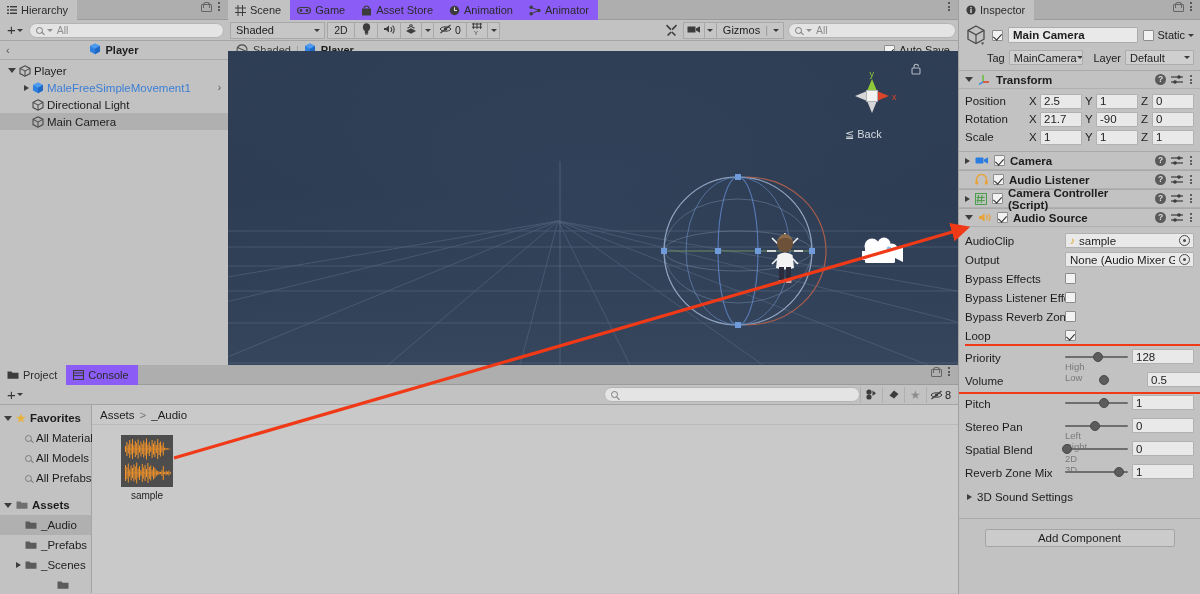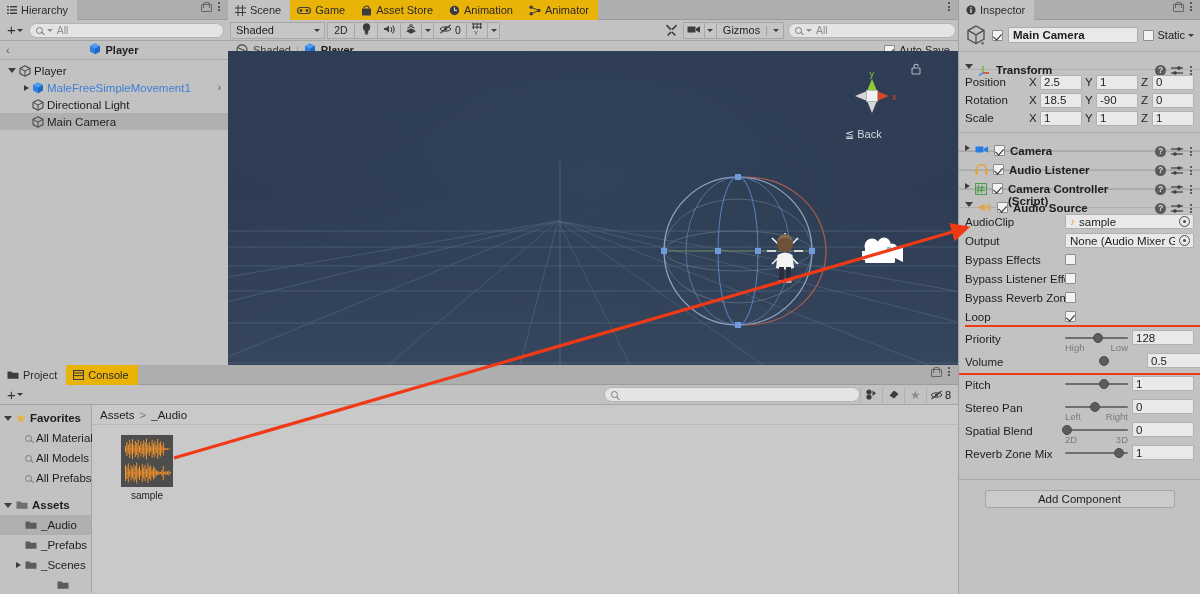--- a/index.html
+++ b/index.html
@@ -19,21 +19,21 @@
   .panel { position: absolute; background: #c2c2c2; }
   .tabstrip {
     height: 20px; background: #aeaeae;
     display: flex; align-items: flex-start;
     border-bottom: 1px solid #9b9b9b;
     position: relative;
   }
   .tab {
     display: flex; align-items: center; gap: 4px;
     padding: 0 9px 0 7px; font-size: 11px; color: #2b2b2b;
-    background: #eab308; height: 20px; cursor: default; white-space: nowrap;
+    background: #8b5cf6; height: 20px; cursor: default; white-space: nowrap;
   }
   .tab.active { background: #c2c2c2; }
   .tab .ticon { display:inline-flex; align-items:center; }
   .tabstrip .right-icons {
     margin-left: auto; display: flex; align-items: center; gap: 6px;
     padding-right: 6px;
   }
   .lockicon { width: 9px; height: 10px; position: relative; opacity: .62; }
   .lockicon:before {
     content: ""; position: absolute; left: 0; bottom: 0; width: 9px; height: 6px;
@@ -183,21 +183,21 @@
   .statwrap { display: flex; align-items: center; gap: 3px; font-size: 11px; }
   .insp-row2 { display: flex; align-items: center; gap: 4px; margin-top: 4px; padding-left: 22px; }
   .minilabel { font-size: 11px; }
   .minidd {
     height: 15px; background: #cfcfcf; border: 1px solid #acacac; display: flex;
     align-items: center; justify-content: space-between; padding: 0 3px 0 4px;
     font-size: 11px; overflow: hidden; white-space: nowrap; border-radius: 1px;
   }
 
   .comp-header {
-    height: 19px; display: flex; align-items: flex-start; gap: 5px; padding: 12px 6px 0 6px;
+    height: 19px; display: flex; align-items: center; gap: 5px; padding: 0 6px 0 6px;
     background: #c2c2c2; border-top: 1px solid #a9a9a9; border-bottom: 1px solid #b0b0b0;
     font-weight: bold; font-size: 11.5px; cursor: default;
   }
   .comp-header .right { margin-left: auto; display: flex; align-items: center; gap: 5px; }
   .qmark {
     width: 11px; height: 11px; border-radius: 50%; background: #5a5a5a; color: #ddd;
     font-size: 8.5px; font-weight: bold; display: flex; align-items: center;
     justify-content: center; line-height: 1;
   }
   .presetico { width: 12px; height: 11px; position: relative; }
@@ -234,21 +234,21 @@
   .slider-wrap { flex: 1; position: relative; height: 22px; margin-right: 4px; }
   .strack {
     position: absolute; left: 0; right: 0; top: 7px; height: 2px; background: #6e6e6e;
     border-radius: 1px;
   }
   .sknob {
     position: absolute; top: 3px; width: 10px; height: 10px; border-radius: 50%;
     background: #5c5c5c; border: 1px solid #4a4a4a; margin-left: -5px;
   }
   .sends { position: absolute; left: 0; right: 0; top: 12px; display: flex;
-           justify-content: space-between; font-size: 9.5px; color: #7a7a7a; }
+           justify-content: space-between; font-size: 9.5px; color: #7a7a7a; flex-direction: column; }
   .svalfield {
     width: 62px; flex: none; height: 15px; background: #e9e9e9; border: 1px solid #b1b1b1;
     font-size: 11.5px; display: flex; align-items: center; padding: 0 3px; border-radius: 1px;
   }
   .foldrow { height: 20px; display: flex; align-items: center; gap: 5px;
              font-size: 11.5px; padding-left: 2px; }
   .addcomp {
     margin: 10px auto 0 auto; width: 190px; height: 18px; background: #cbcbcb;
     border: 1px solid #a4a4a4; border-radius: 2px; display: flex; align-items: center;
     justify-content: center; font-size: 11.5px; cursor: default;
@@ -911,20 +911,32 @@
         <span class="cb on"></span>
         <div class="nameinput">
           <span>Main Camera</span>
         </div>
         <div class="statwrap">
           <span class="cb"></span>
           <span>Static</span>
           <span class="caret-dn sm"></span>
         </div>
       </div>
+      <div class="insp-row2">
+        <span class="minilabel">Tag</span>
+        <div class="minidd" style="width:78px">
+          <span>MainCamera</span>
+          <span class="caret-dn sm"></span>
+        </div>
+        <span class="minilabel" style="margin-left:6px">Layer</span>
+        <div class="minidd" style="width:72px">
+          <span>Default</span>
+          <span class="caret-dn sm"></span>
+        </div>
+      </div>
     </div>
 
     <div class="comp-header">
       <span class="tri open"></span>
       <span>
         <svg width="13" height="12" viewBox="0 0 13 12">
             <line x1="5" y1="9" x2="5" y2="2" stroke="#6bbf3e" stroke-width="1.6"></line>
             <line x1="5" y1="9" x2="11" y2="9" stroke="#d9452b" stroke-width="1.6"></line>
             <line x1="5" y1="9" x2="1" y2="11.5" stroke="#4a8fe0" stroke-width="1.6"></line>
           </svg>
@@ -963,21 +975,21 @@
             <div class="numfield">
               <span>0</span>
             </div>
           </div>
         </div>
         <div class="frow">
           <span class="flabel">Rotation</span>
           <div class="axgrp">
             <span class="axlbl">X</span>
             <div class="numfield">
-              <span>18.5</span>
+              <span>21.7</span>
             </div>
             <span class="axlbl">Y</span>
             <div class="numfield">
               <span>-90</span>
             </div>
             <span class="axlbl">Z</span>
             <div class="numfield">
               <span>0</span>
             </div>
           </div>
@@ -1212,20 +1224,24 @@
             <span class="alabel">Reverb Zone Mix</span>
             <div class="slider-wrap">
               <div class="strack"></div>
               <div class="sknob" style="left:86%"></div>
             </div>
             <div class="svalfield">
               <span>1</span>
             </div>
           </div>
         </div>
+      <div class="foldrow">
+        <span class="tri"></span>
+        <span>3D Sound Settings</span>
+      </div>
     </div>
 
     <div class="insp-divider"></div>
     <div class="addcomp">
       <span>Add Component</span>
     </div>
   </div>
 
   <svg id="arrow-svg">
     <defs>

